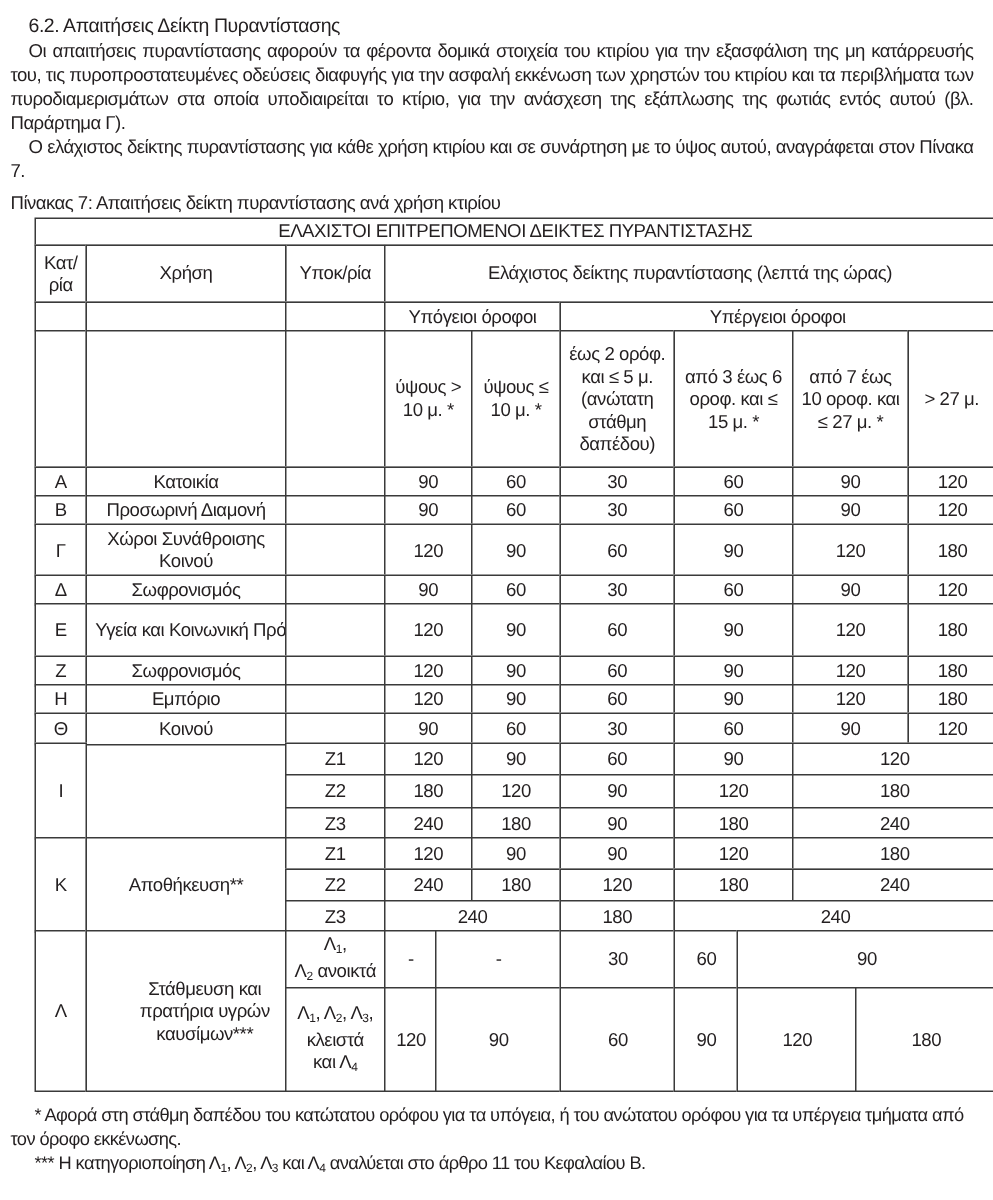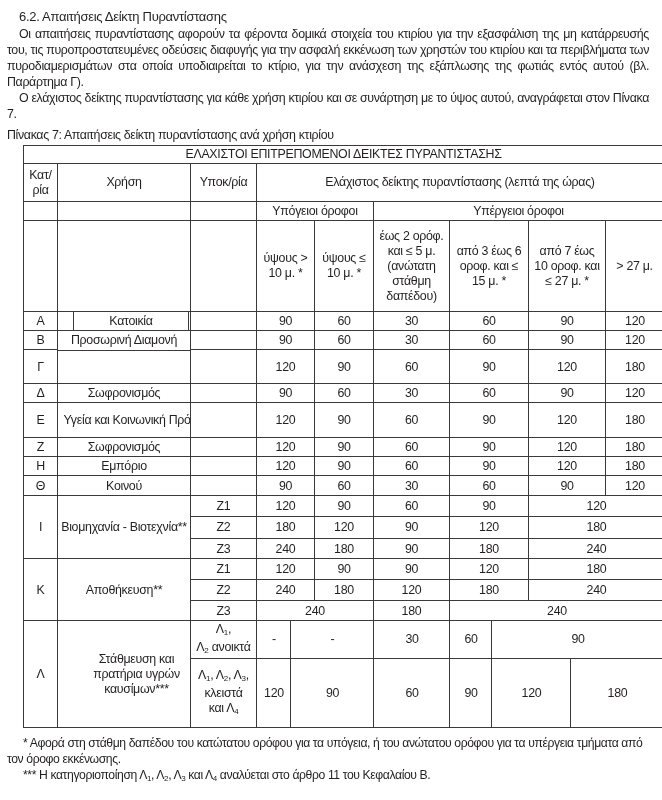--- a/index.html
+++ b/index.html
@@ -84,21 +84,21 @@
     </div>
     <div class="c" style="left: 505px; top: 75px; width: 78px; height: 92px;">
       <span style="padding: 0px 3px;">από 7 έως 10 οροφ. και ≤ 27 μ. *</span>
     </div>
     <div class="c" style="left: 582px; top: 75px; width: 59px; height: 92px;">
       <span style="padding: 0px 3px;">&gt; 27 μ.</span>
     </div>
     <div class="c" style="left: 0px; top: 166px; width: 35px; height: 21px;">
       <span>Α</span>
     </div>
-    <div class="c" style="left: 50px; top: 166px; width: 116px; height: 21px;">
+    <div class="c" style="left: 34px; top: 166px; width: 134px; height: 21px;">
       <span>Κατοικία</span>
     </div>
     <div class="c" style="left: 167px; top: 166px; width: 67px; height: 21px;">
       <span></span>
     </div>
     <div class="c" style="left: 233px; top: 166px; width: 59px; height: 21px;">
       <span>90</span>
     </div>
     <div class="c" style="left: 291px; top: 166px; width: 60px; height: 21px;">
       <span>60</span>
@@ -138,20 +138,23 @@
     </div>
     <div class="c" style="left: 505px; top: 185px; width: 78px; height: 21px;">
       <span>90</span>
     </div>
     <div class="c" style="left: 582px; top: 185px; width: 60px; height: 21px;">
       <span>120</span>
     </div>
     <div class="c" style="left: 0px; top: 204px; width: 35px; height: 36px;">
       <span>Γ</span>
     </div>
+    <div class="c" style="left: 34px; top: 204px; width: 134px; height: 36px;">
+      <span>Χώροι Συνάθροισης Κοινού</span>
+    </div>
     <div class="c" style="left: 167px; top: 204px; width: 67px; height: 36px;">
       <span></span>
     </div>
     <div class="c" style="left: 233px; top: 204px; width: 59px; height: 36px;">
       <span>120</span>
     </div>
     <div class="c" style="left: 291px; top: 204px; width: 60px; height: 36px;">
       <span>90</span>
     </div>
     <div class="c" style="left: 350px; top: 204px; width: 77px; height: 36px;">
@@ -296,23 +299,20 @@
       <span>60</span>
     </div>
     <div class="c" style="left: 505px; top: 330px; width: 78px; height: 22px;">
       <span>90</span>
     </div>
     <div class="c" style="left: 582px; top: 330px; width: 60px; height: 22px;">
       <span>120</span>
     </div>
     <div class="c" style="left: 0px; top: 350px; width: 35px; height: 65px;">
       <span>Ι</span>
-    </div>
-    <div class="c" style="left: 34px; top: 350px; width: 134px; height: 65px;">
-      <span>Βιομηχανία - Βιοτεχνία**</span>
     </div>
     <div class="c" style="left: 167px; top: 350px; width: 67px; height: 22px;">
       <span>Ζ1</span>
     </div>
     <div class="c" style="left: 233px; top: 350px; width: 59px; height: 22px;">
       <span>120</span>
     </div>
     <div class="c" style="left: 291px; top: 350px; width: 60px; height: 22px;">
       <span>90</span>
     </div>

